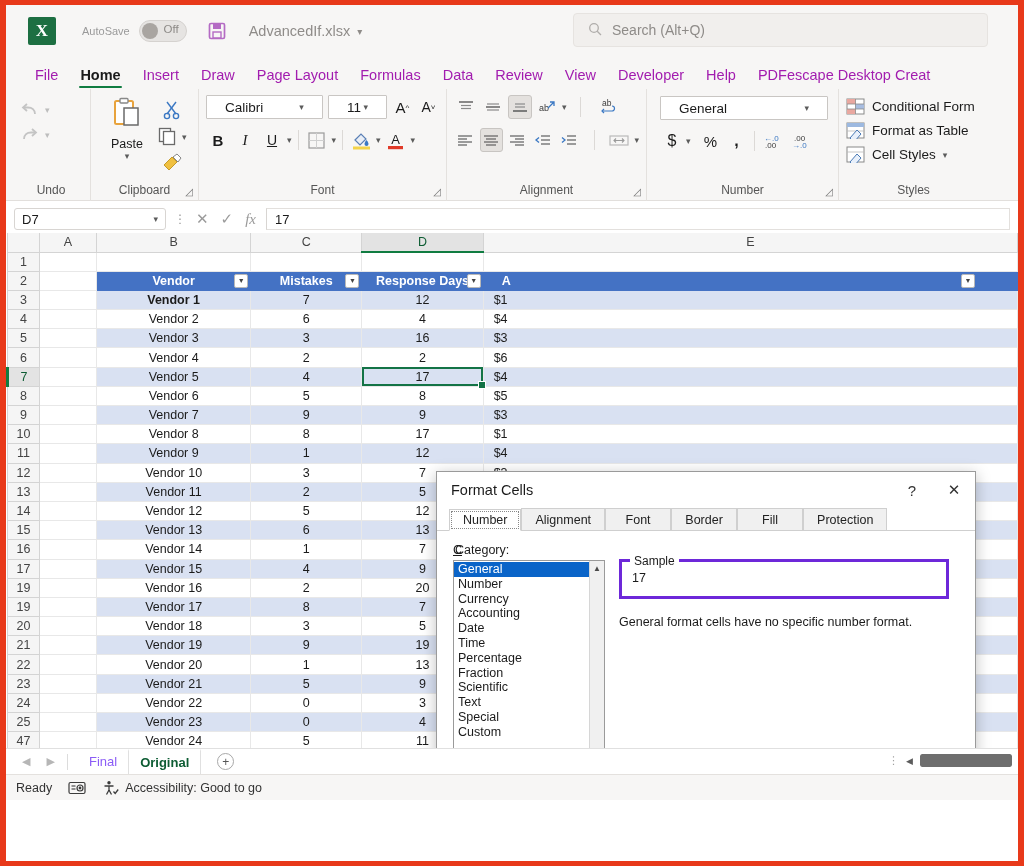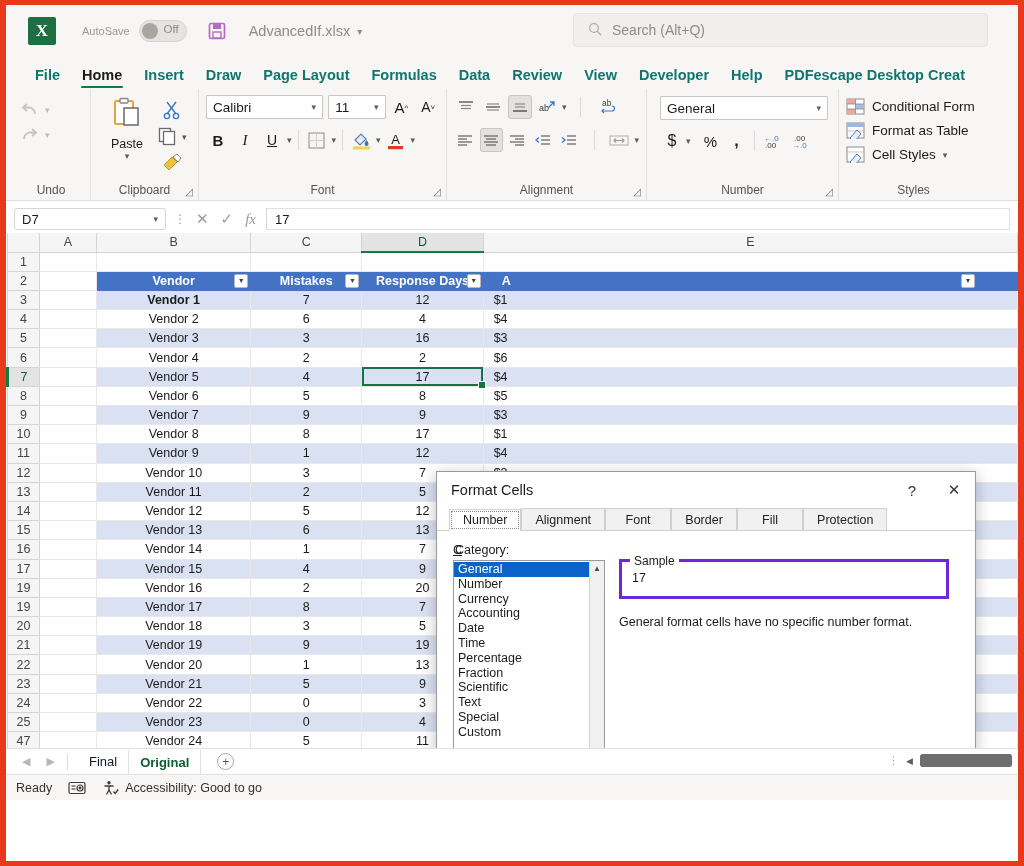--- a/index.html
+++ b/index.html
@@ -72,24 +72,23 @@
     background: #f7f6f5;
     display: flex;
     align-items: flex-end;
     padding-left: 18px;
     font-size: 14.5px;
     overflow: hidden;
     white-space: nowrap;
   }
   .rtab {
     padding: 2px 11px 6px 11px;
-    color: #0f766e;
+    color: #a21caf;
     position: relative;
     cursor: default;
-    font-weight: bold;
   }
   .rtab.active { font-weight: bold; color: #1b1b1b; }
   .rtab.active::after {
     content: "";
     position: absolute; left: 10px; right: 10px; bottom: 1px;
     height: 2.5px; background: #107c41; border-radius: 2px;
   }
 
   
   .ribbon {
@@ -117,21 +116,21 @@
   .clip-wrap { display: flex; padding-top: 2px; }
   .paste-col { width: 58px; text-align: center; }
   .paste-txt { font-size: 12.5px; margin-top: 1px; }
   .clip-small { display: flex; flex-direction: column; gap: 7px; padding-top: 4px; padding-left: 2px; }
 
   .font-grp { width: 248px; }
   .font-row1 { display: flex; align-items: center; gap: 5px; }
   .combo {
     height: 24px; background: #fff; border: 1px solid #c9c6c3; border-radius: 1px;
     display: flex; align-items: center; justify-content: space-between;
-    padding: 0 6px; font-size: 13.5px;
+    padding: 0 18px; font-size: 13.5px;
   }
   .font-row2 { display: flex; align-items: center; gap: 3px; margin-top: 9px; }
   .btn-sq {
     width: 24px; height: 24px; display: flex; align-items: center; justify-content: center;
     border-radius: 3px; font-size: 14px;
   }
   .btn-sq.act { background: #e4e1de; border: 1px solid #c8c5c2; }
   .sep-v { width: 1px; height: 20px; background: #dcd9d6; margin: 0 3px; }
 
   .align-grp { width: 200px; }
@@ -263,21 +262,21 @@
 
   
   .sheet-bar {
     height: 26px; background: #fff; display: flex; align-items: center;
     border-top: 1px solid #e0e0e0; padding-left: 10px; position: relative;
   }
   .nav-arrows { display: flex; gap: 16px; color: #b6b6b6; font-size: 11px; padding: 0 12px 0 6px; }
   .vsep { width: 1px; height: 16px; background: #dcdcdc; margin-right: 10px; }
   .stab {
     padding: 0 11px; height: 25px; display: flex; align-items: center;
-    font-size: 13px; color: #0f172a;
+    font-size: 13px; color: #8b5cf6;
   }
   .stab.active {
     font-weight: bold; color: #0d5c33; background: #fff;
     border: 1px solid #e0e0e0; border-bottom: none; border-top: 2px solid #fff;
   }
   .addsheet { margin-left: 16px; width: 17px; height: 17px; border: 1px solid #a8a8a8; border-radius: 50%; display: flex; align-items: center; justify-content: center; font-size: 12px; color: #555; }
   .hscroll-wrap { position: absolute; right: 6px; top: 5px; display: flex; align-items: center; gap: 7px; }
   .hdots { color: #a0a0a0; font-size: 11px; }
   .hsb-arrow { color: #5c5c5c; font-size: 9px; }
   .hsb-track { width: 92px; height: 13px; background: #efefef; border-radius: 2px; position: relative; overflow: hidden; }

